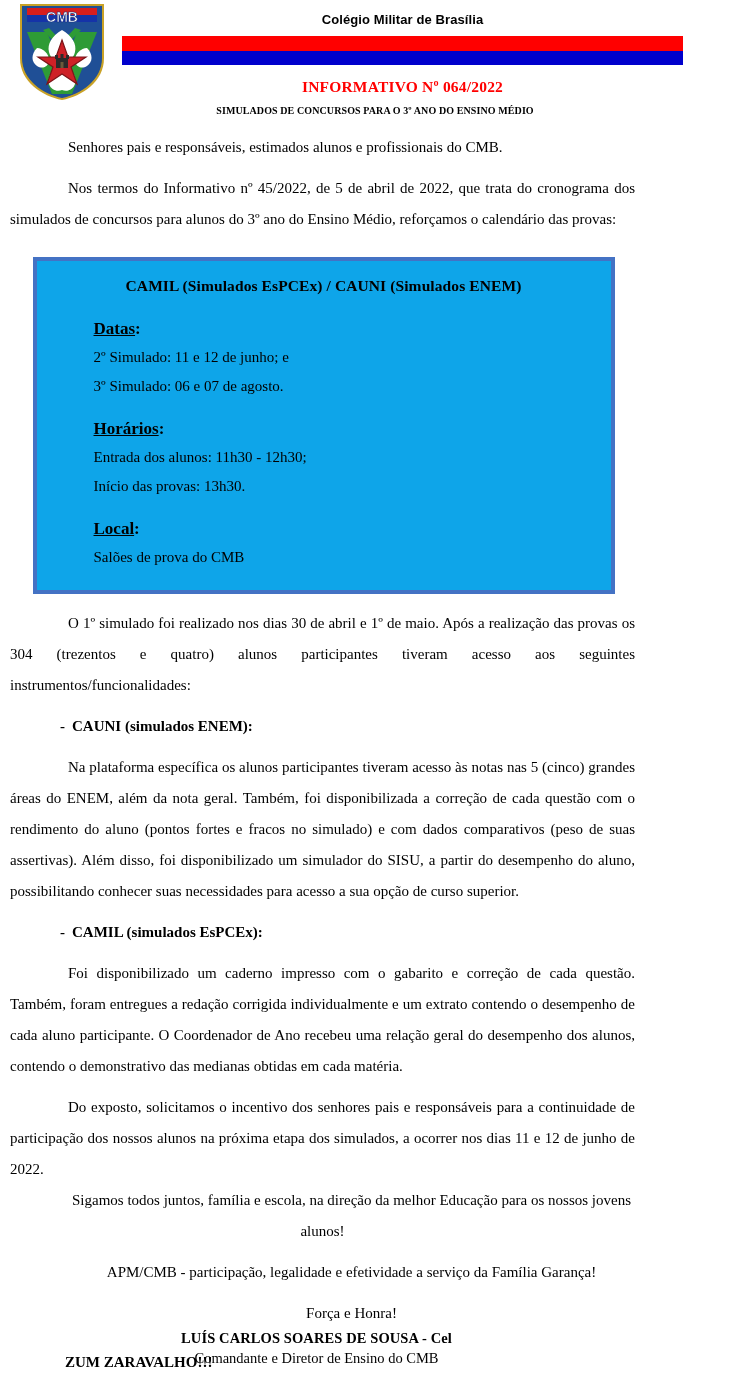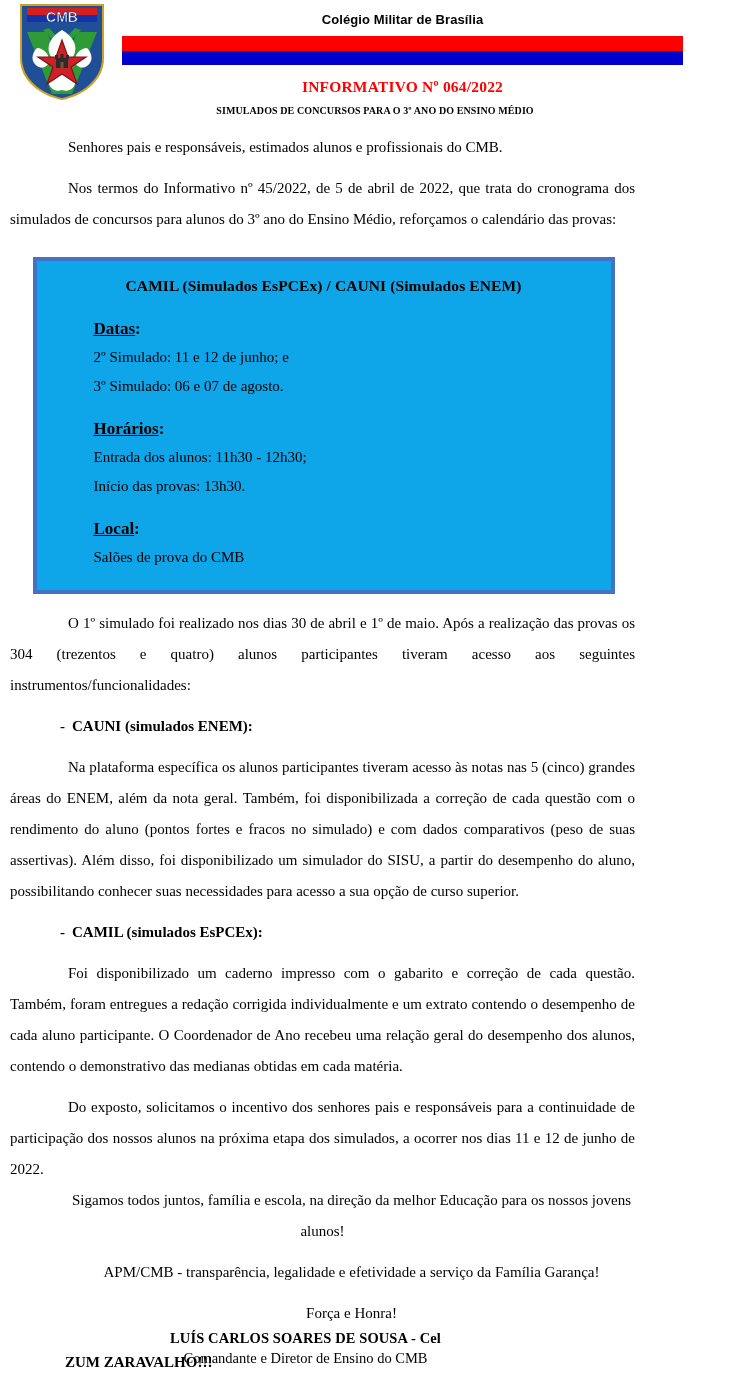--- a/index.html
+++ b/index.html
@@ -156,21 +156,21 @@
     padding-left: 12px;
     text-align: center;
     font-size: 15px;
     line-height: 31px;
     width: 642px;
   }
 
   
   .signatures {
     position: absolute;
-    left: 6px;
+    left: 17px;
     top: 1328px;
     width: 599px;
     display: flex;
   }
   .sig-col {
     flex: 1 1 50%;
     text-align: center;
   }
   .sig-name {
     font-weight: bold;
@@ -307,21 +307,21 @@
   <p class="para">Foi disponibilizado um caderno impresso com o gabarito e correção de cada questão. Também, foram entregues a redação corrigida individualmente e um extrato contendo o desempenho de cada aluno participante. O Coordenador de Ano recebeu uma relação geral do desempenho dos alunos, contendo o demonstrativo das medianas obtidas em cada matéria.</p>
 
   <div class="spacer-10"></div>
 
   <p class="para">Do exposto, solicitamos o incentivo dos senhores pais e responsáveis para a continuidade de participação dos nossos alunos na próxima etapa dos simulados, a ocorrer nos dias 11 e 12 de junho de 2022.</p>
 
   <p class="simple">Sigamos todos juntos, família e escola, na direção da melhor Educação para os nossos jovens alunos!</p>
 
   <div class="spacer-10"></div>
 
-  <p class="simple">APM/CMB - transparência, legalidade e efetividade a serviço da Família Garança!</p>
+  <p class="simple">APM/CMB - participação, legalidade e efetividade a serviço da Família Garança!</p>
 
   <div class="spacer-10"></div>
 
   <p class="simple">Força e Honra!</p>
 
   <div class="spacer-10"></div>
 
   <p class="zum">ZUM ZARAVALHO!!!</p>
 
   <p class="dateline">Brasília, 6 de junho de 2022</p>

